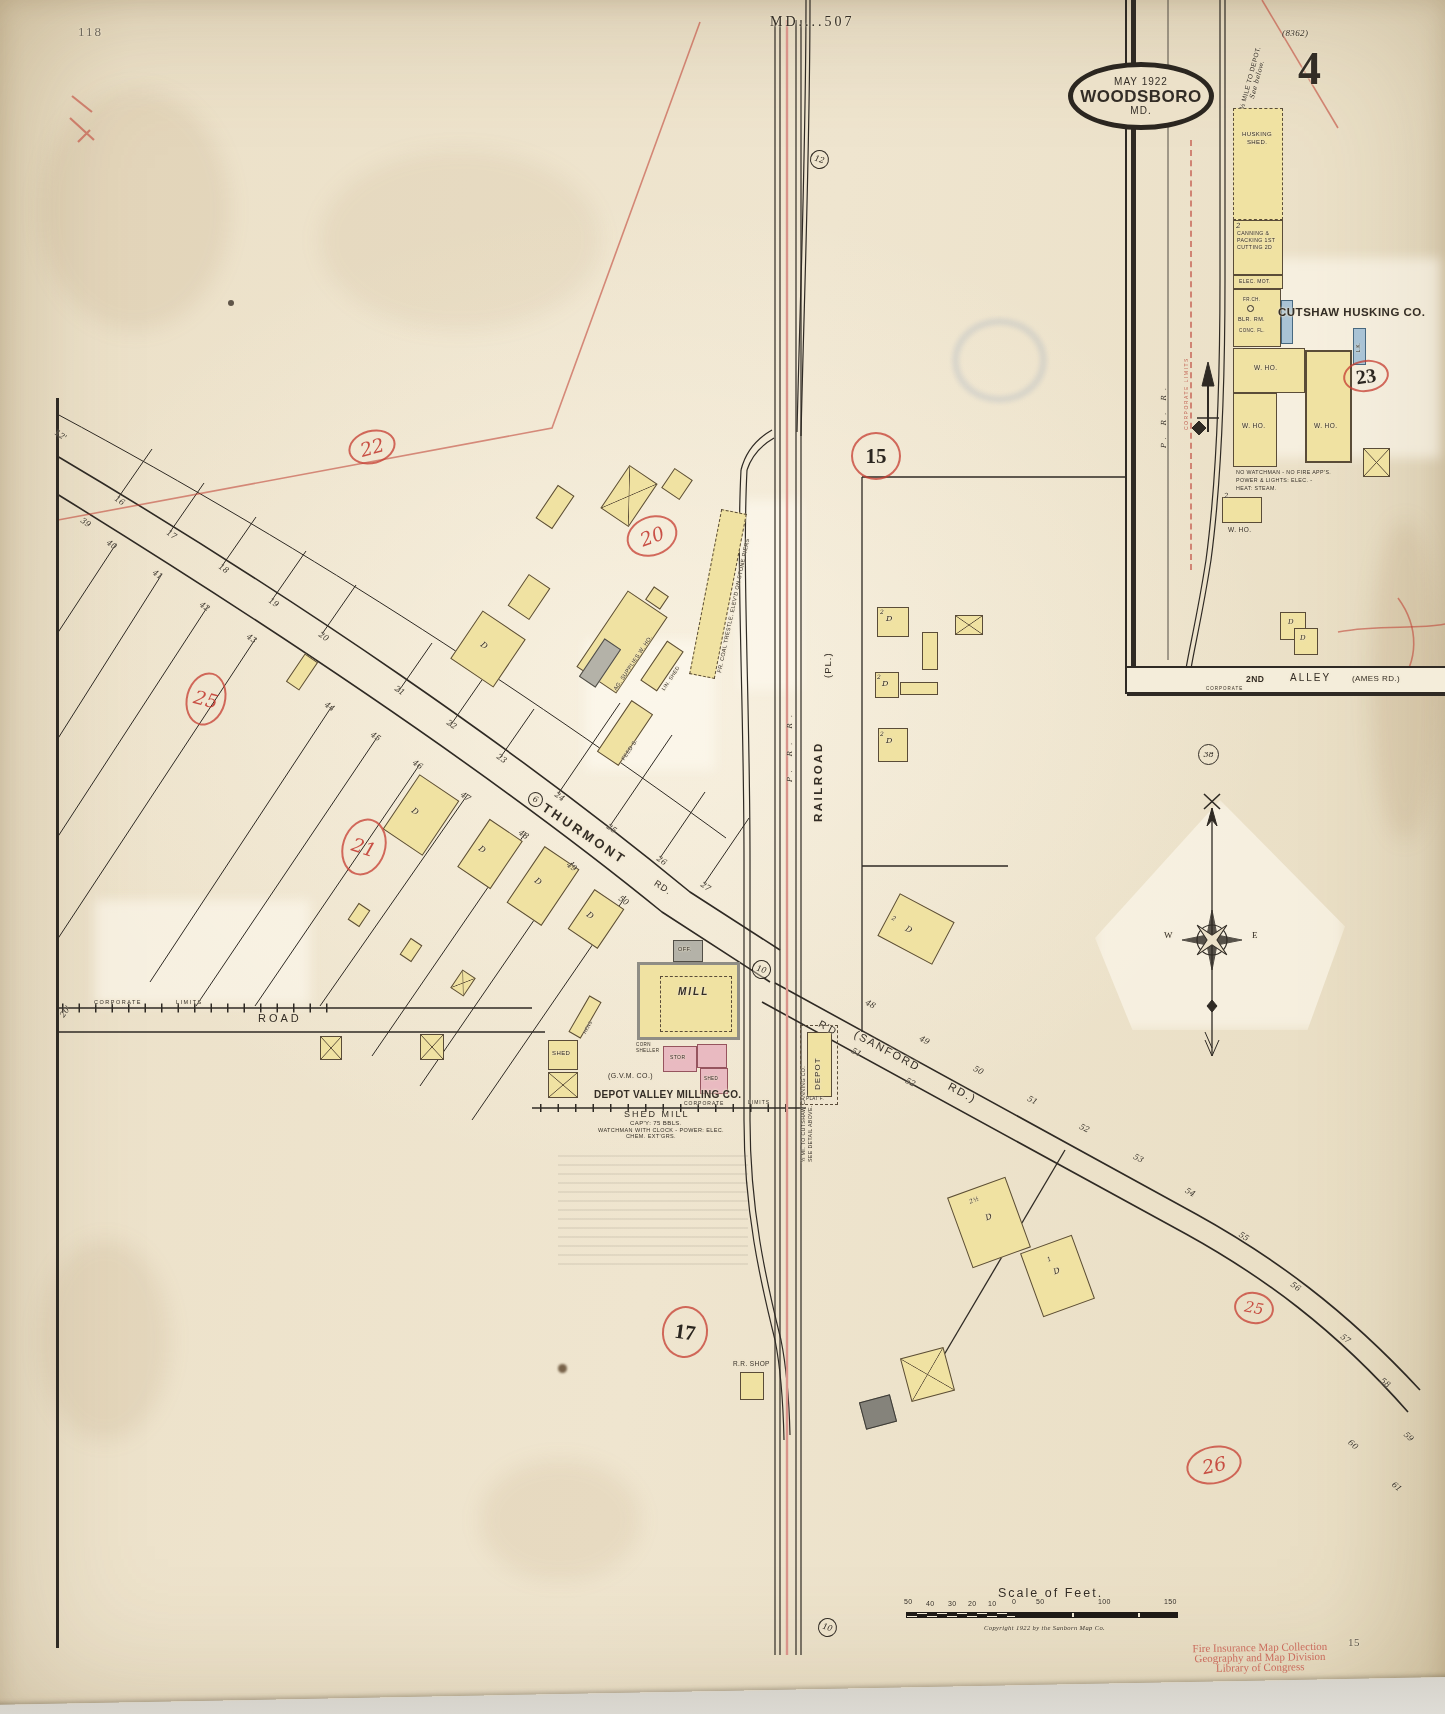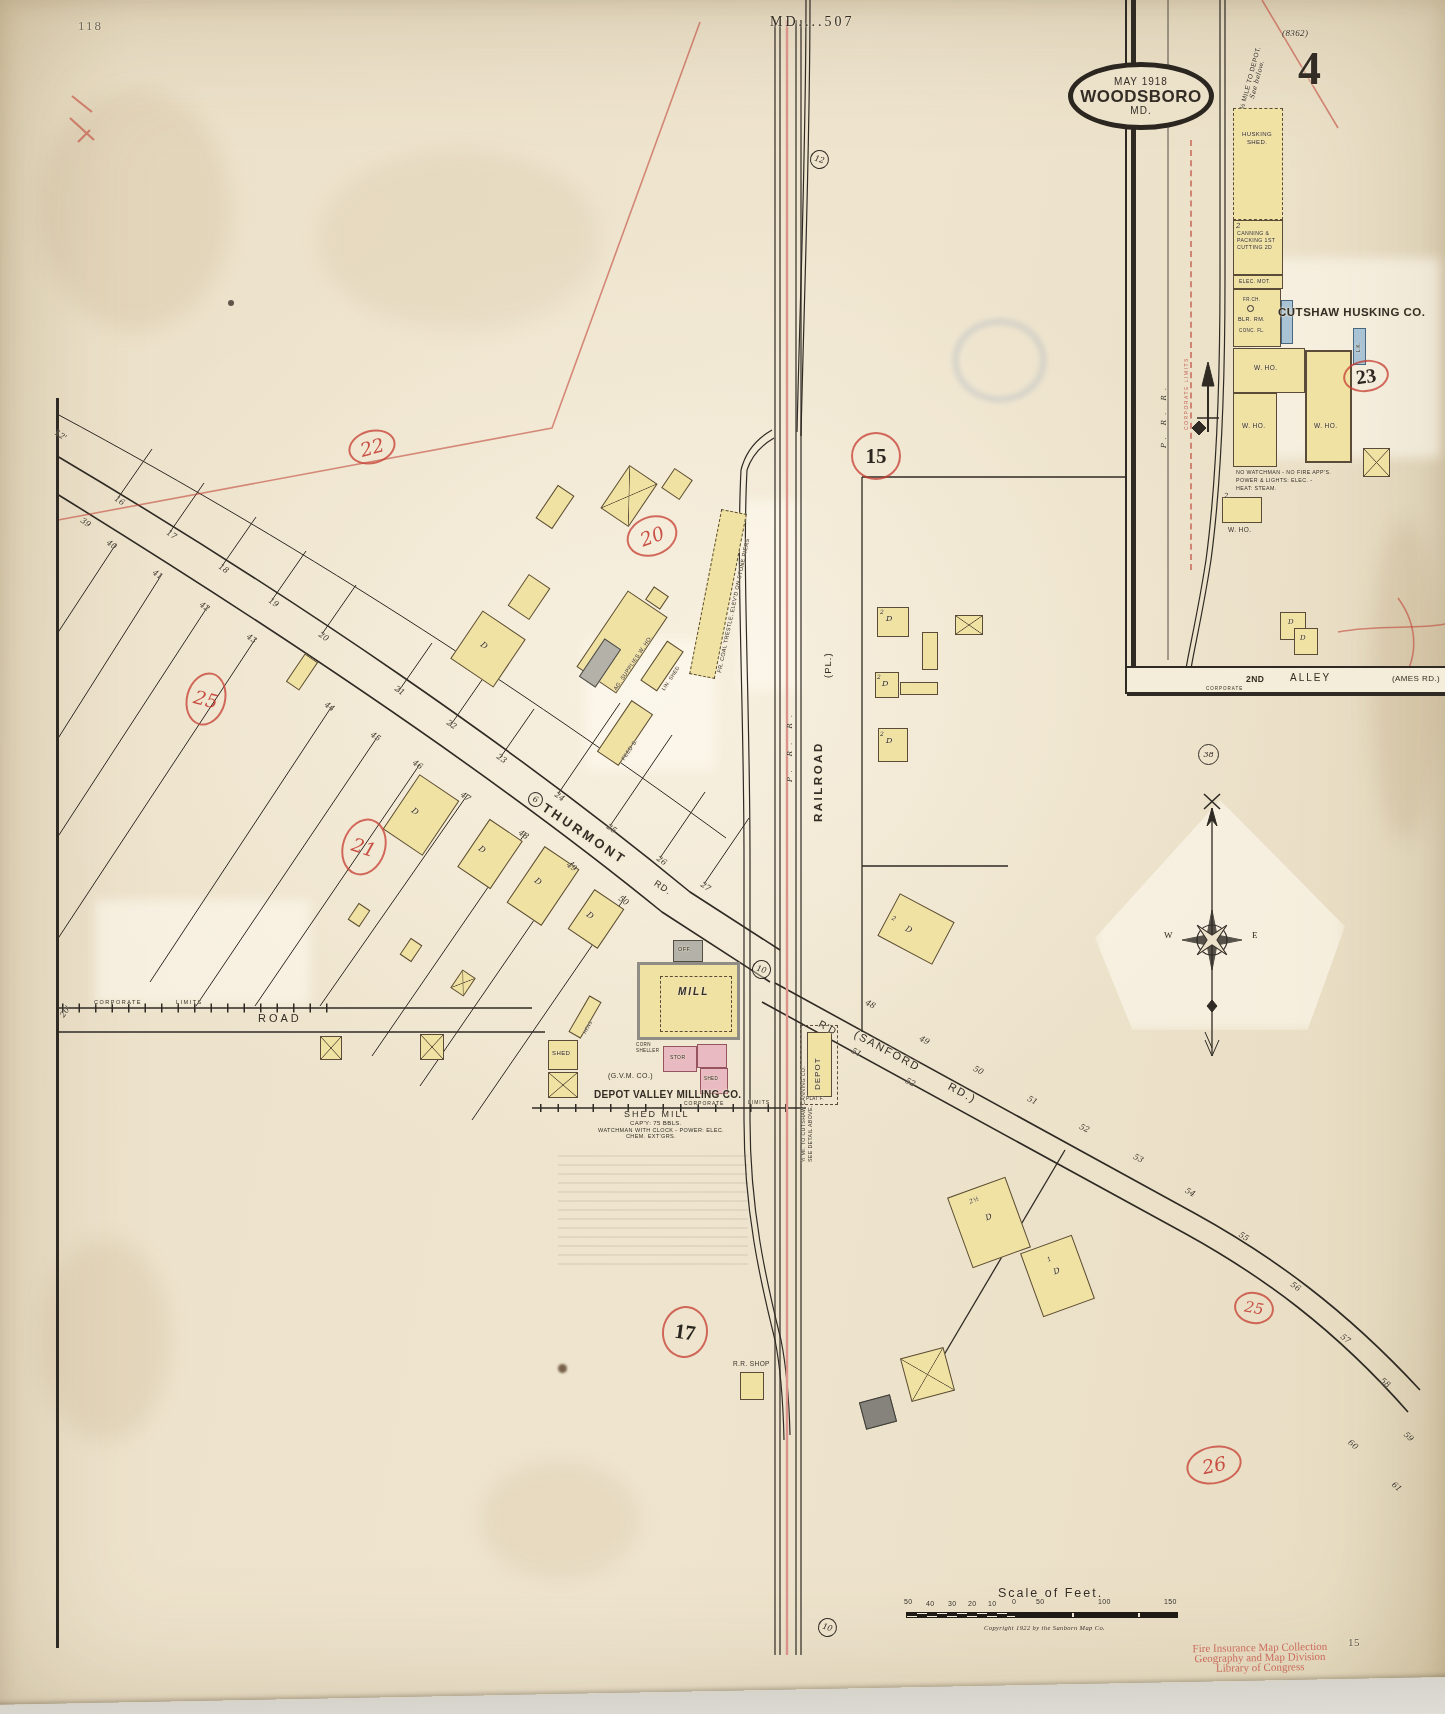--- a/index.html
+++ b/index.html
@@ -227,27 +227,27 @@
   <div class="b" style="left:885px;top:905px;width:62px;height:48px;transform:rotate(28deg);"></div>
 
   <div style="position:absolute;left:800px;top:1025px;width:38px;height:80px;border:1px dashed #5a4c38;"></div>
   <div class="b" style="left:807px;top:1032px;width:25px;height:65px;"></div>
   <div class="b" style="left:740px;top:1372px;width:24px;height:28px;"></div>
   <div class="b" style="left:958px;top:1185px;width:62px;height:75px;transform:rotate(-20deg);"></div>
   <div class="b" style="left:1030px;top:1242px;width:55px;height:68px;transform:rotate(-20deg);"></div>
   <div class="b x" style="left:905px;top:1352px;width:45px;height:45px;transform:rotate(-15deg);"></div>
   <div class="b dk" style="left:862px;top:1398px;width:32px;height:28px;transform:rotate(-15deg);"></div>
 
-  <span class="lbl ser" style="left:78px;top:18px;font-size:13px;color:#6f685c;letter-spacing:2px;">118</span>
+  <span class="lbl ser" style="left:78px;top:24px;font-size:13px;color:#6f685c;letter-spacing:2px;">118</span>
   <span class="lbl ser" style="left:770px;top:14px;font-size:14px;letter-spacing:3px;">MD....507</span>
   <span class="lbl ser" style="left:1282px;top:28px;font-size:9px;font-style:italic;">(8362)</span>
   <span class="lbl ser" style="left:1298px;top:42px;font-size:46px;font-weight:bold;">4</span>
 
   <div style="position:absolute;left:1068px;top:62px;width:146px;height:68px;border:5px solid #2b2620;border-radius:50%;background:#ece1c9;display:flex;flex-direction:column;align-items:center;justify-content:center;line-height:1;z-index:3;">
-    <span style="font-size:10px;letter-spacing:1px;">MAY 1918</span>
+    <span style="font-size:10px;letter-spacing:1px;">MAY 1922</span>
     <span style="font-size:17px;font-weight:bold;letter-spacing:.5px;margin:1px 16px;">WOODSBORO</span>
     <span style="font-size:10px;letter-spacing:1px;">MD.</span>
   </div>
 
   <div class="lbl" style="left:1238px;top:108px;transform:rotate(-75deg);font-size:6.5px;text-align:center;">
     <div>½ MILE TO DEPOT.</div>
     <div class="hand" style="font-size:6.5px;">See below.</div>
   </div>
   <div class="lbl" style="left:1242px;top:130px;text-align:center;line-height:8px;">
     <div>HUSKING</div>
@@ -275,21 +275,21 @@
     <div>POWER &amp; LIGHTS: ELEC. -</div>
     <div>HEAT: STEAM.</div>
   </div>
   <span class="lbl hand" style="left:1160px;top:448px;transform:rotate(-90deg);font-size:7px;letter-spacing:5px;">P. R. R.</span>
   <span class="lbl" style="left:1183px;top:430px;transform:rotate(-90deg);font-size:5px;color:rgba(180,60,48,.8);letter-spacing:1.5px;">CORPORATE LIMITS</span>
   <span class="lbl hand" style="left:1288px;top:618px;font-size:7px;">D</span>
   <span class="lbl hand" style="left:1300px;top:634px;font-size:7px;">D</span>
 
   <span class="lbl" style="left:1246px;top:674px;font-size:8.5px;font-weight:bold;">2ND</span>
   <span class="lbl" style="left:1290px;top:672px;font-size:10px;letter-spacing:2px;">ALLEY</span>
-  <span class="lbl" style="left:1352px;top:674px;font-size:8px;margin-left:40px;">(AMES RD.)</span>
+  <span class="lbl" style="left:1352px;top:674px;font-size:8px;">(AMES RD.)</span>
   <span class="lbl" style="left:1206px;top:686px;font-size:4.5px;letter-spacing:1px;">CORPORATE</span>
 
   <div class="rc" style="left:1343px;top:360px;width:46px;height:32px;transform:rotate(-8deg);">
     <span class="prt" style="font-size:20px;">23</span>
   </div>
   <div class="circ" style="left:1198px;top:744px;width:21px;height:21px;">
     <span>38</span>
   </div>
 
   <span class="lbl" style="left:812px;top:822px;transform:rotate(-90deg);font-size:11.5px;font-weight:bold;letter-spacing:2.5px;">RAILROAD</span>

